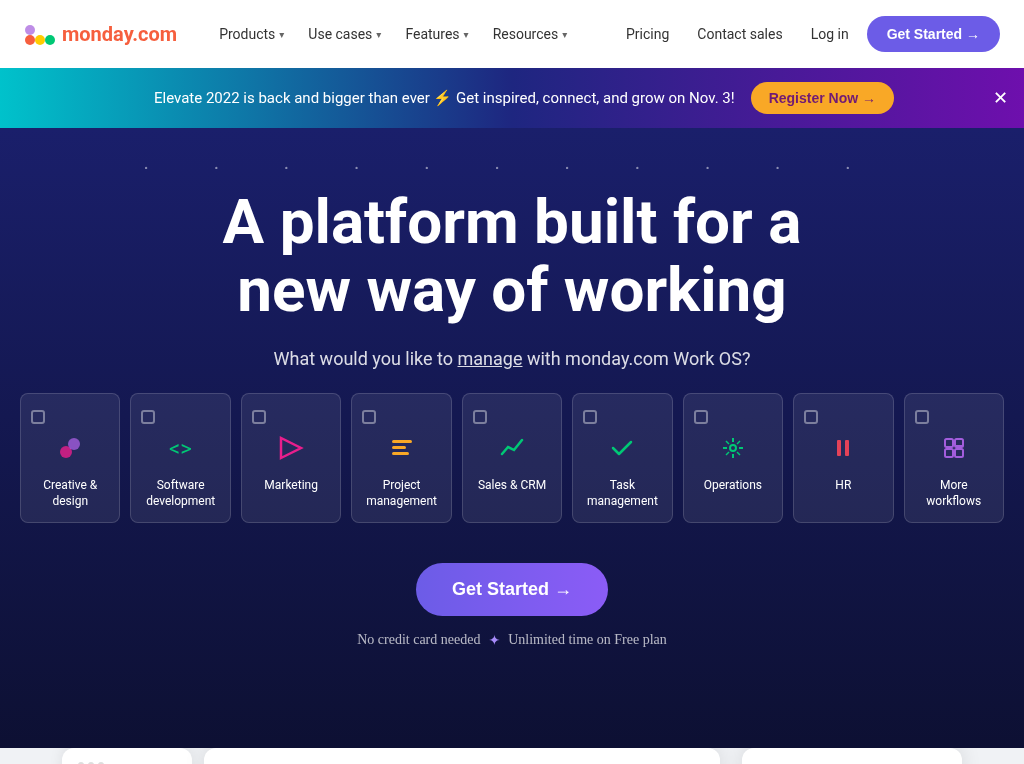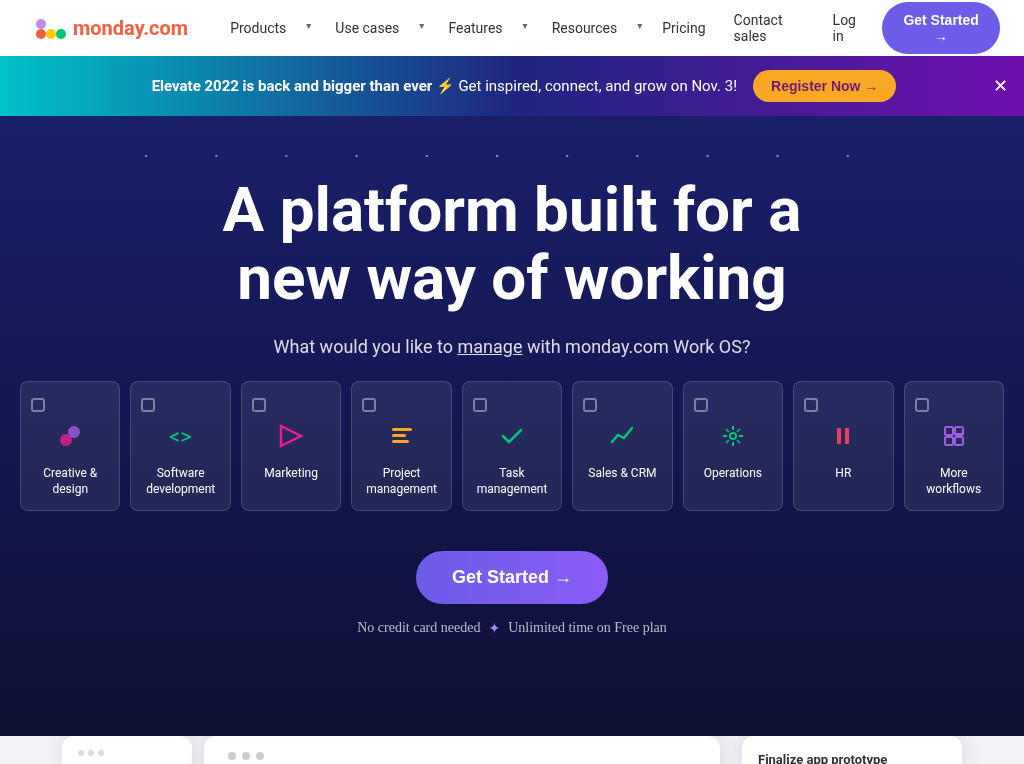--- a/index.html
+++ b/index.html
@@ -1,51 +1,51 @@
 <!DOCTYPE html>
 <html><head>
   <meta charset="utf-8">
   <style>
     * { margin: 0; padding: 0; box-sizing: border-box; }
     body { font-family: -apple-system, BlinkMacSystemFont, 'Segoe UI', Roboto, sans-serif; overflow-x: hidden; }
 
     
     .nav {
       display: flex; align-items: center; justify-content: space-between;
-      padding: 0 24px; height: 56px; background: #fff;
-      position: relative; z-index: 100; margin-left: 11px;
+      padding: 0 24px; height: 68px; background: #fff;
+      position: relative; z-index: 100;
     }
     .nav-left { display: flex; align-items: center; gap: 8px; }
     .logo { display: flex; align-items: center; gap: 6px; }
     .logo-icon { width: 32px; height: 32px; }
     .logo-text { font-size: 20px; font-weight: 700; color: #333; }
     .logo-text span { color: #f65f3e; }
     .nav-links { display: flex; align-items: center; gap: 4px; margin-left: 24px; }
     .nav-link {
-      display: flex; align-items: flex-start; gap: 20px; padding: 6px 10px;
+      display: flex; align-items: center; gap: 4px; padding: 6px 10px;
       font-size: 14px; color: #333; cursor: pointer; border-radius: 4px;
       white-space: nowrap;
     }
     .chevron { font-size: 10px; color: #666; }
     .nav-right { display: flex; align-items: center; gap: 8px; }
     .nav-right-link { font-size: 14px; color: #333; cursor: pointer; padding: 6px 10px; }
     .btn-get-started-nav {
       background: #6c5ce7; color: #fff; border: none; padding: 10px 20px;
       border-radius: 30px; font-size: 14px; font-weight: 600; cursor: pointer;
       display: flex; align-items: center; gap: 6px;
     }
 
     
     .banner {
       background: linear-gradient(90deg, #00c2cb 0%, #1e2680 50%, #6e0fad 100%);
       display: flex; align-items: center; justify-content: center;
       padding: 14px 20px; position: relative; gap: 16px;
     }
     .banner-text { color: #fff; font-size: 15px; text-align: center; }
-    .banner-text strong { font-weight: 700; padding-left: 24px; }
+    .banner-text strong { font-weight: 400; padding-left: 24px; }
     .banner-btn {
       background: #f9a826; color: #701a75; border: none; padding: 8px 18px;
       border-radius: 20px; font-size: 14px; font-weight: 600; cursor: pointer;
       white-space: nowrap; display: flex; align-items: center; gap: 6px;
     }
     .close-banner {
       position: absolute; right: 16px; top: 50%; transform: translateY(-50%);
       color: #fff; cursor: pointer; font-size: 18px; background: none; border: none;
     }
 
@@ -244,33 +244,33 @@
           <rect x="4" y="12" width="14" height="3" rx="1.5" fill="#f9a826"></rect>
           <rect x="4" y="18" width="17" height="3" rx="1.5" fill="#f9a826"></rect>
         </svg>
       </span>
       <span class="wf-label">Project management</span>
     </div>
     <div class="wf-card">
       <div class="wf-card-checkbox"></div>
       <span class="wf-icon">
         <svg width="28" height="28" viewBox="0 0 28 28">
+            <polyline points="4,20 10,13 16,16 24,6" fill="none" stroke="#00c875" stroke-width="2.5" stroke-linecap="round"></polyline>
+          </svg>
+      </span>
+      <span class="wf-label">Sales &amp; CRM</span>
+    </div>
+    <div class="wf-card">
+      <div class="wf-card-checkbox"></div>
+      <span class="wf-icon">
+        <svg width="28" height="28" viewBox="0 0 28 28">
             <polyline points="5,14 11,20 23,8" fill="none" stroke="#00c875" stroke-width="2.5" stroke-linecap="round" stroke-linejoin="round"></polyline>
           </svg>
       </span>
       <span class="wf-label">Task management</span>
-    </div>
-    <div class="wf-card">
-      <div class="wf-card-checkbox"></div>
-      <span class="wf-icon">
-        <svg width="28" height="28" viewBox="0 0 28 28">
-            <polyline points="4,20 10,13 16,16 24,6" fill="none" stroke="#00c875" stroke-width="2.5" stroke-linecap="round"></polyline>
-          </svg>
-      </span>
-      <span class="wf-label">Sales &amp; CRM</span>
     </div>
     <div class="wf-card">
       <div class="wf-card-checkbox"></div>
       <span class="wf-icon">
         <svg width="28" height="28" viewBox="0 0 28 28">
           <circle cx="14" cy="14" r="3" fill="none" stroke="#00c875" stroke-width="2"></circle>
           <line x1="14" y1="4" x2="14" y2="8" stroke="#00c875" stroke-width="2"></line>
           <line x1="14" y1="20" x2="14" y2="24" stroke="#00c875" stroke-width="2"></line>
           <line x1="4" y1="14" x2="8" y2="14" stroke="#00c875" stroke-width="2"></line>
           <line x1="20" y1="14" x2="24" y2="14" stroke="#00c875" stroke-width="2"></line>

